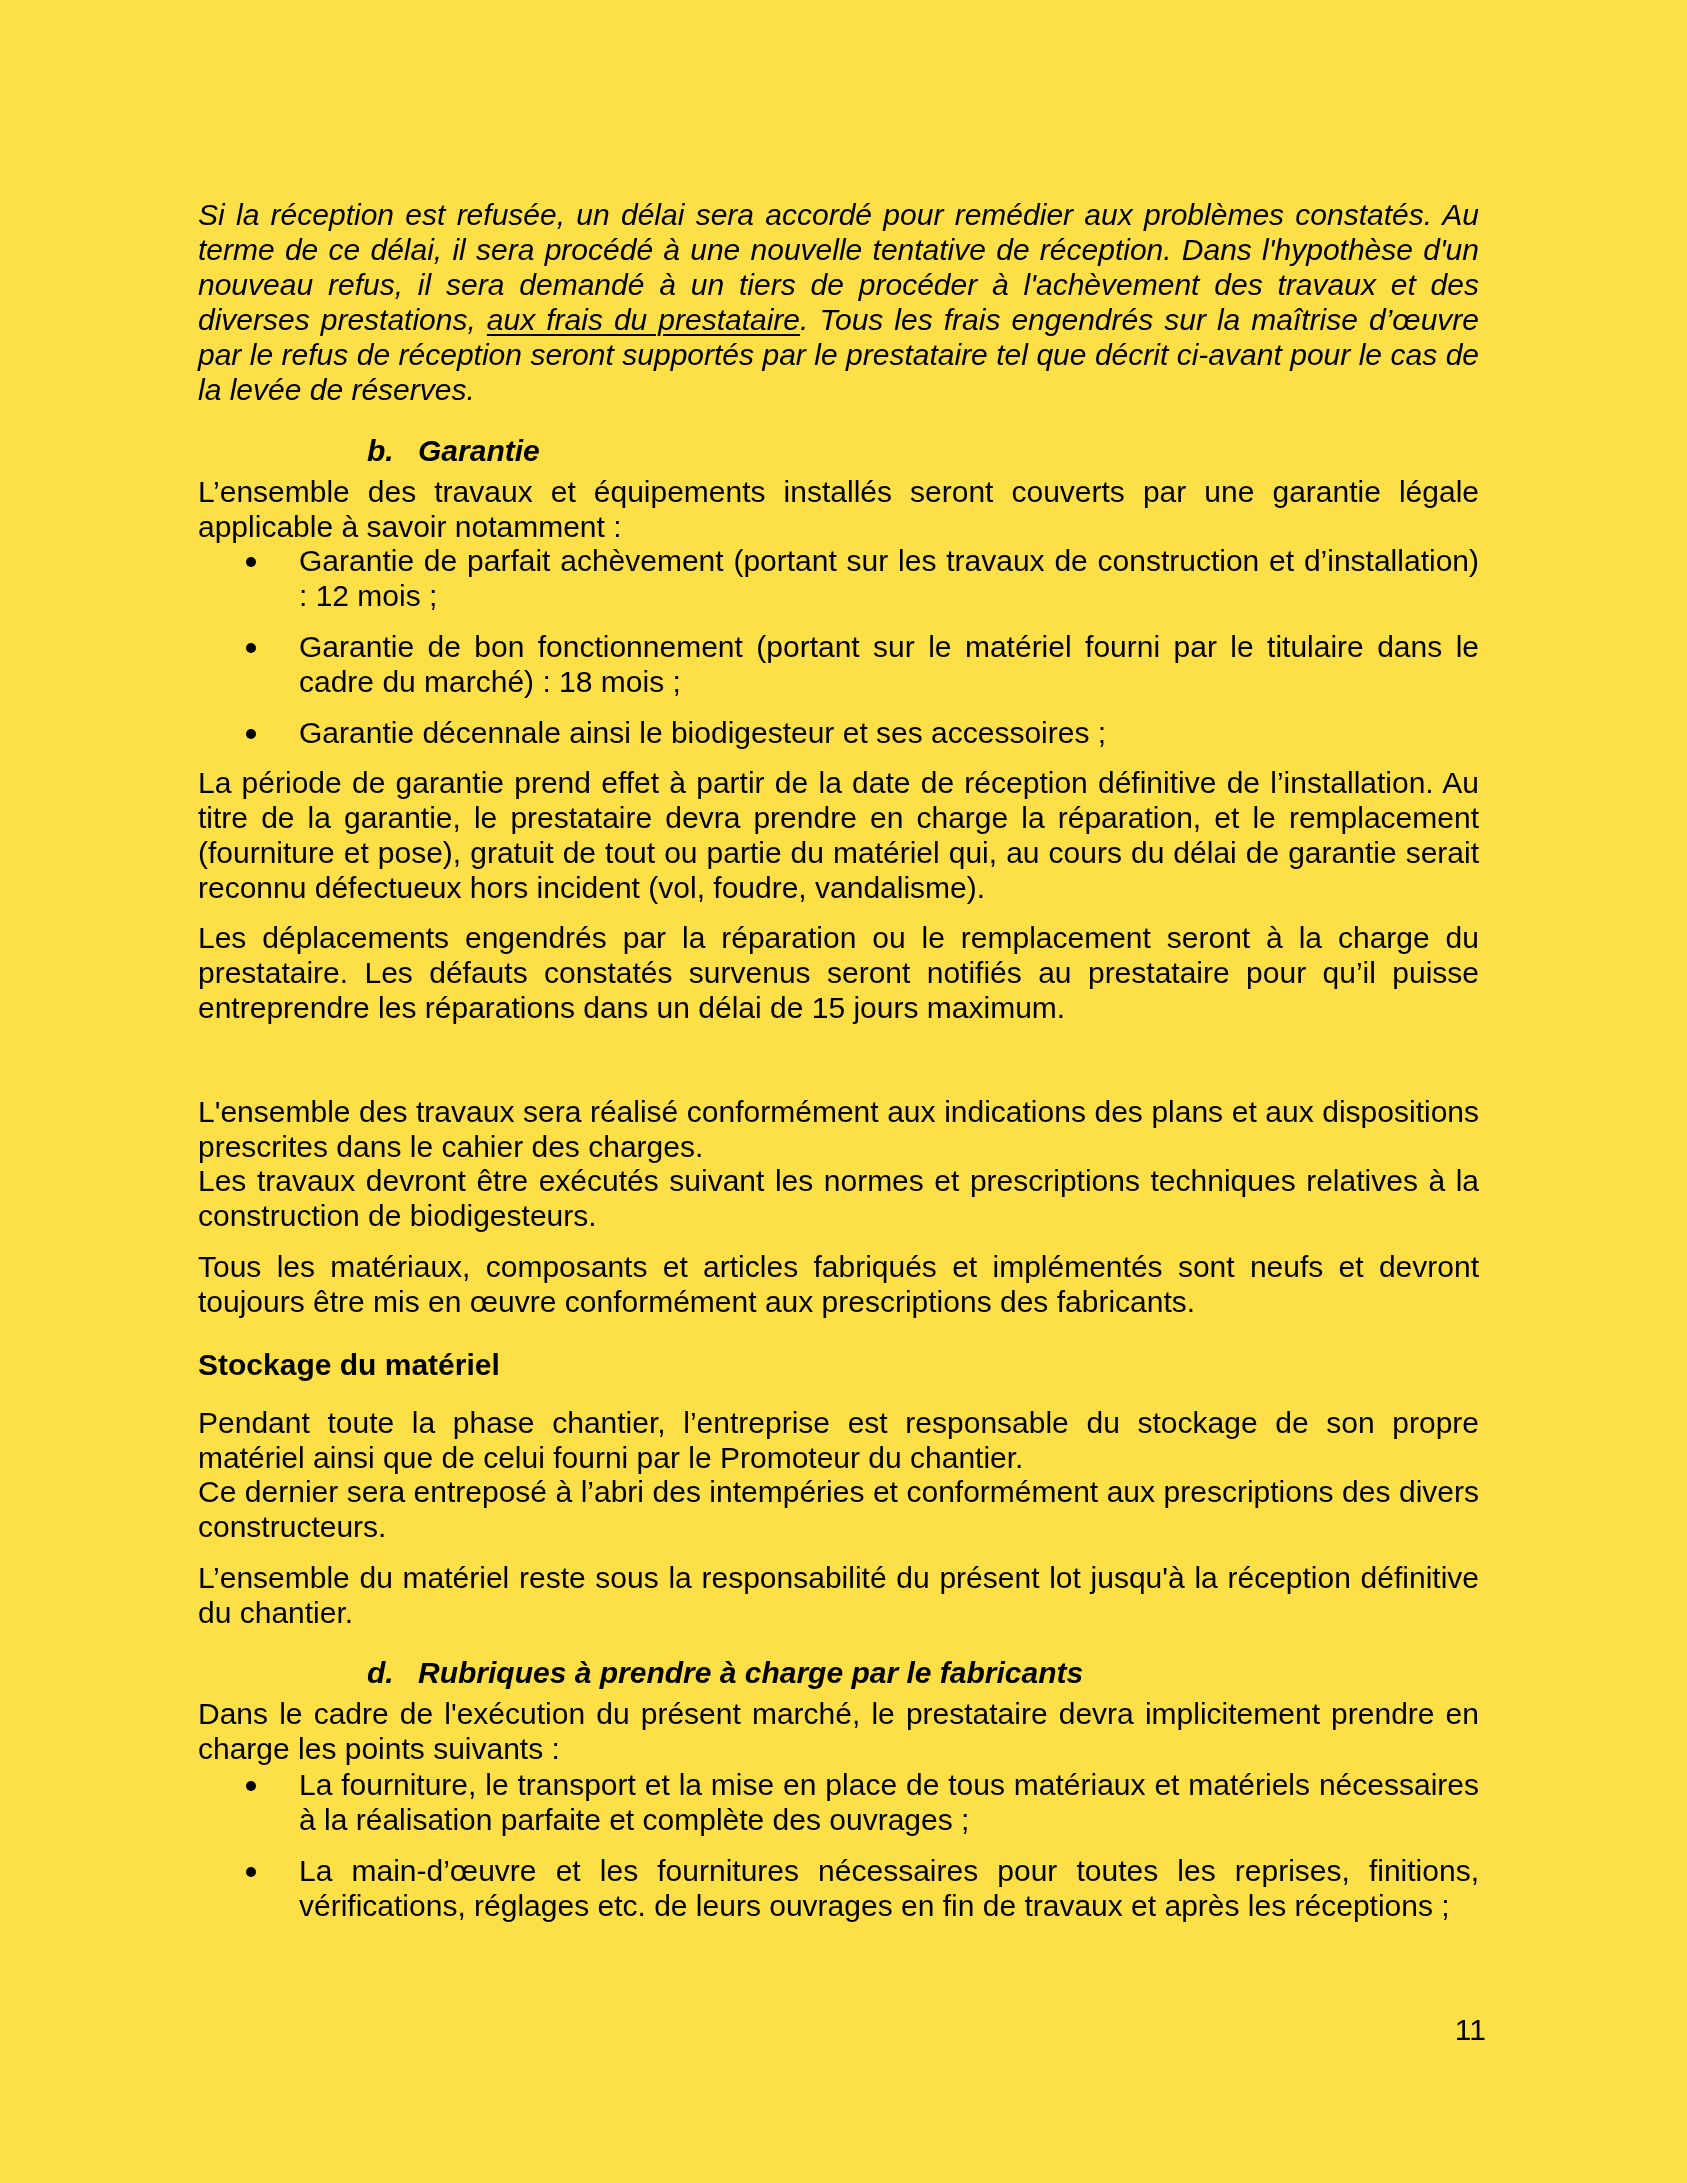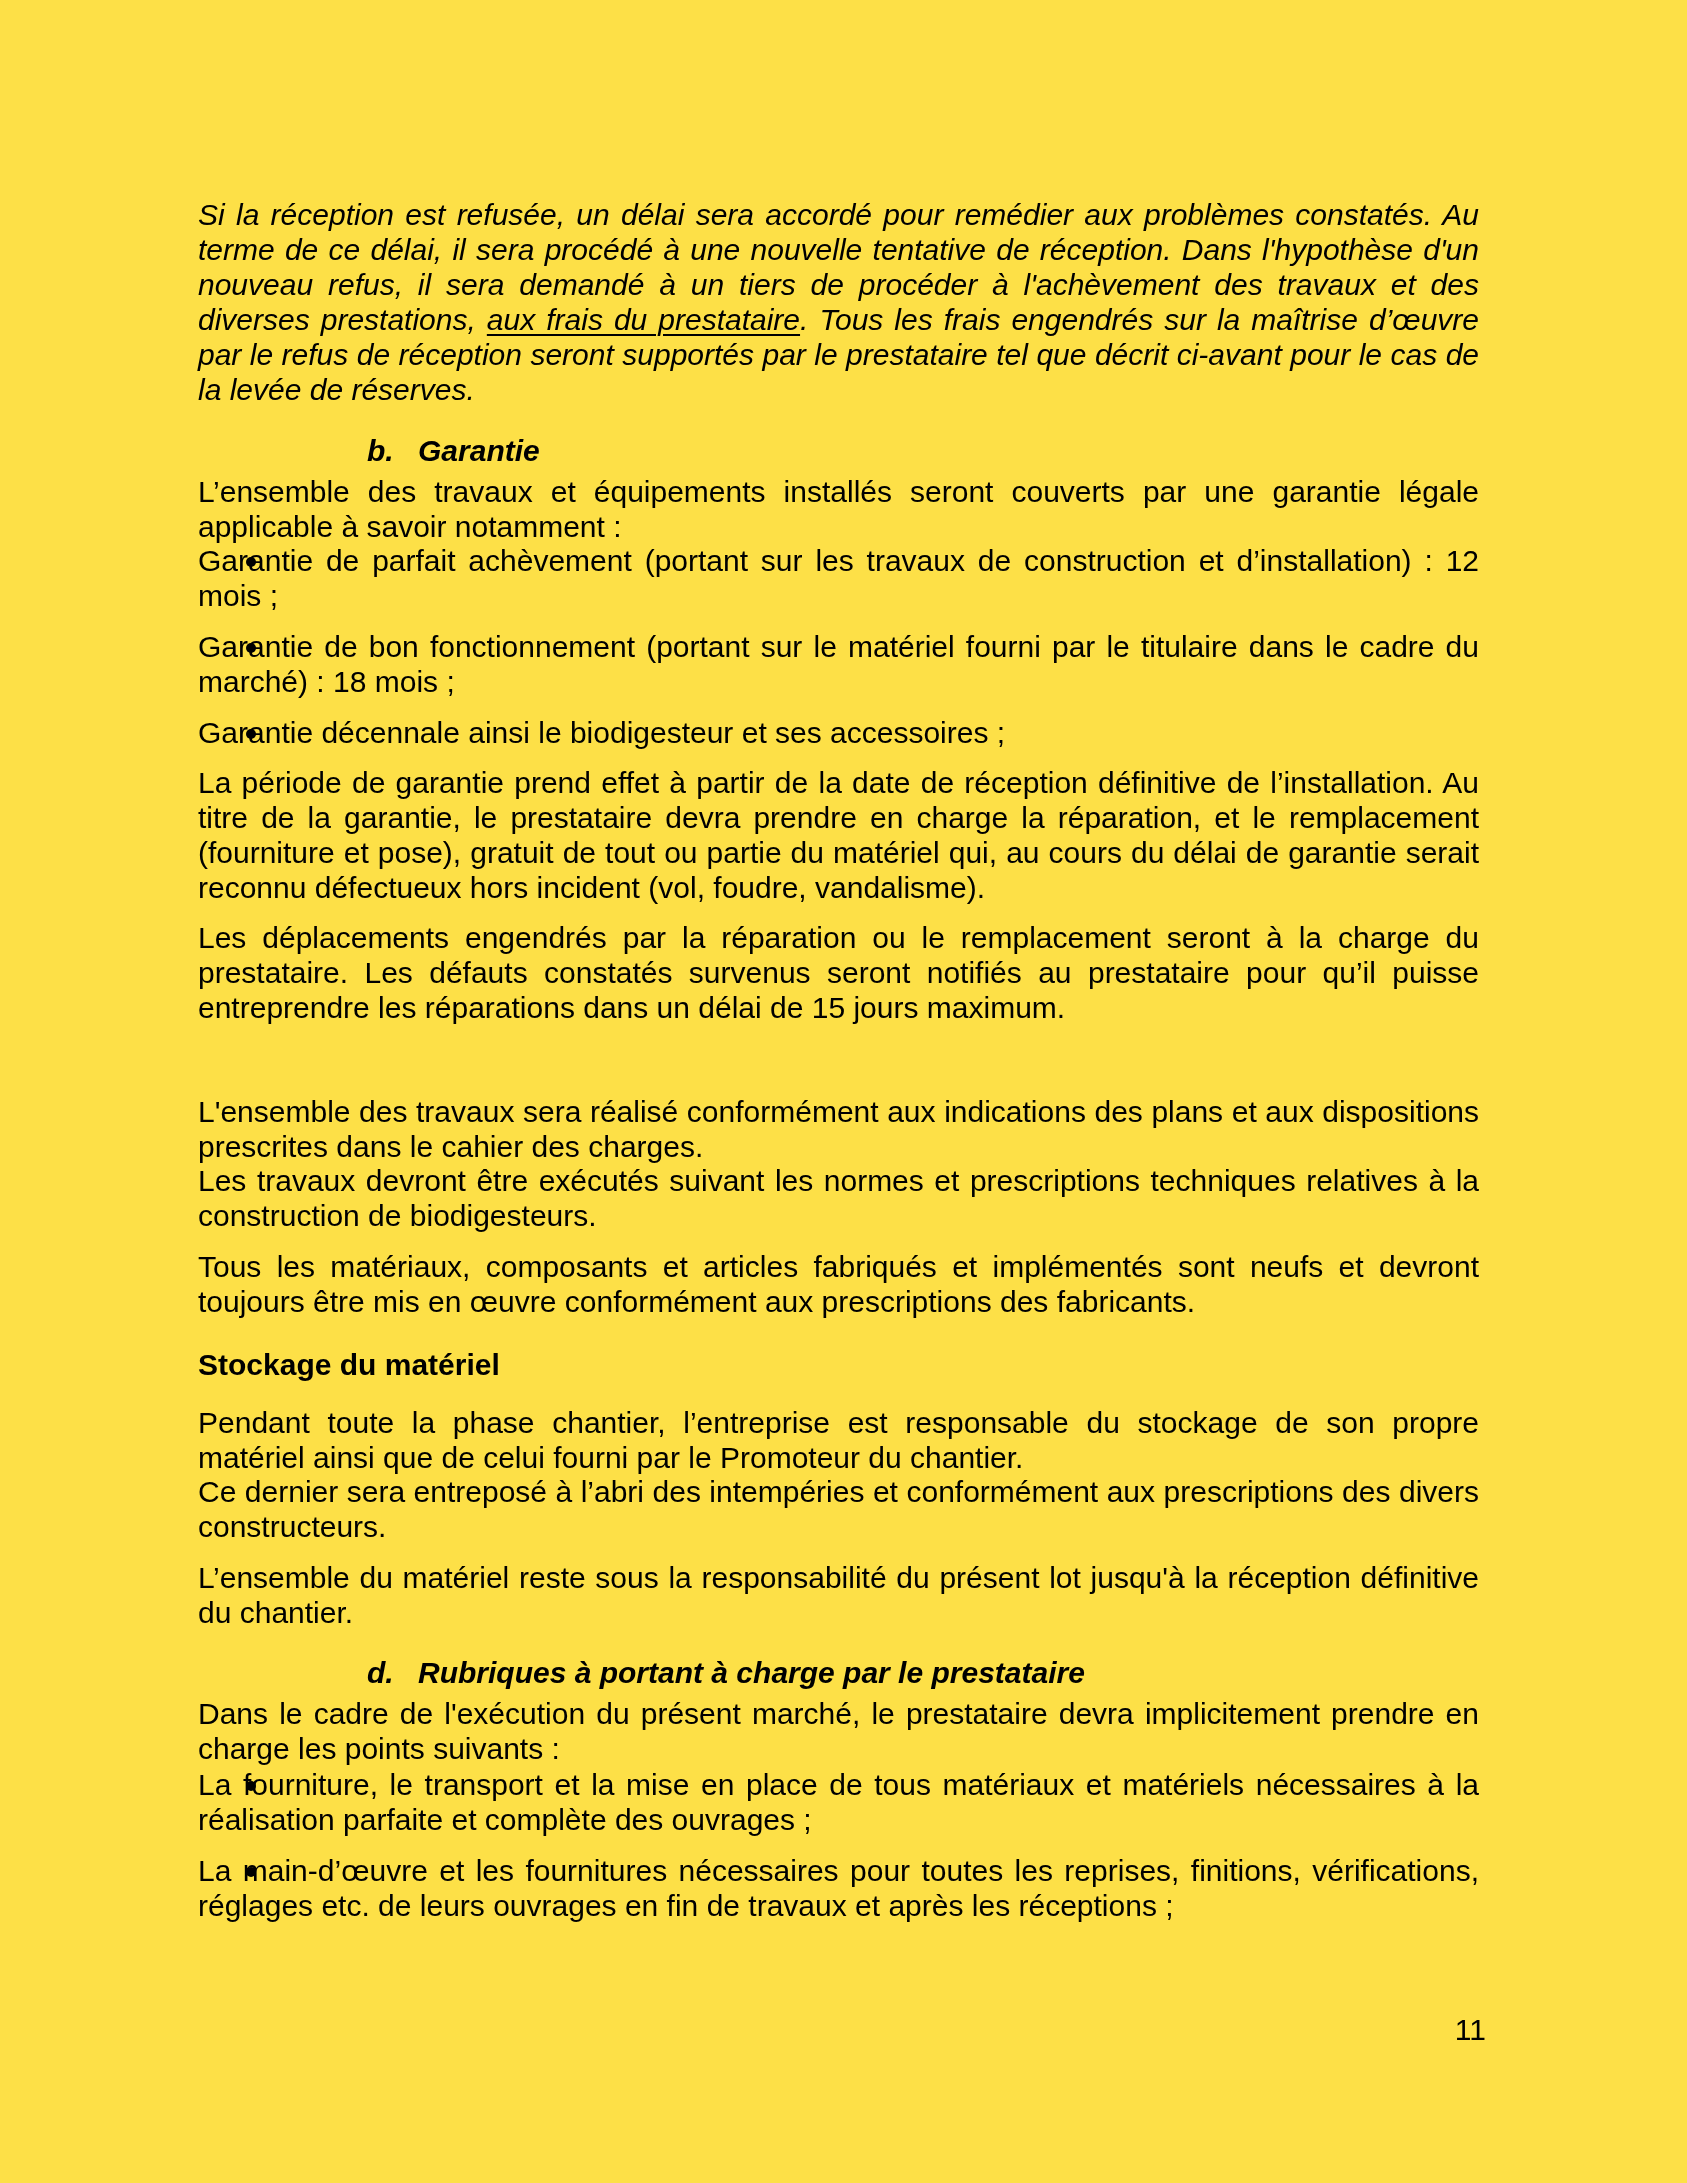--- a/index.html
+++ b/index.html
@@ -29,21 +29,21 @@
   }
   .bullet {
     position: absolute; left: 198px; width: 1281px;
     font-size: 30px; line-height: 35px; margin: 0;
   }
   .bullet .dot {
     position: absolute; left: 48px; top: 14px;
     width: 10px; height: 10px; border-radius: 50%; background: #000;
   }
   .bullet .btext {
-    display: block; text-align: justify;
+    margin-left: 101px; display: block; text-align: justify;
   }
   .pagenum {
     position: absolute; left: 1446px; top: 2012px; width: 40px;
     font-size: 30px; line-height: 35px; text-align: right; margin: 0;
   }
 </style>
 </head>
 <body>
 
 <div class="page">
@@ -81,21 +81,21 @@
   <p class="blk last-left" style="top:1249px;">Tous les matériaux, composants et articles fabriqués et implémentés sont neufs et devront toujours être mis en œuvre conformément aux prescriptions des fabricants.</p>
 
   <h3 class="subheading" style="top:1347px;">Stockage du matériel</h3>
 
   <p class="blk last-left" style="top:1405px;">Pendant toute la phase chantier, l’entreprise est responsable du stockage de son propre matériel ainsi que de celui fourni par le Promoteur du chantier.</p>
 
   <p class="blk last-left" style="top:1474px;">Ce dernier sera entreposé à l’abri des intempéries et conformément aux prescriptions des divers constructeurs.</p>
 
   <p class="blk last-left" style="top:1560px;">L’ensemble du matériel reste sous la responsabilité du présent lot jusqu'à la réception définitive du chantier.</p>
 
-  <h2 class="heading" style="top:1645px;"><span class="letter">d.</span><span>Rubriques à portant à charge par le prestataire</span></h2>
+  <h2 class="heading" style="top:1645px;"><span class="letter">d.</span><span>Rubriques à prendre à charge par le fabricants</span></h2>
 
   <p class="blk last-left" style="top:1696px;">Dans le cadre de l'exécution du présent marché, le prestataire devra implicitement prendre en charge les points suivants :</p>
 
   <div class="bullet" style="top:1767px;">
     <span class="dot"></span>
     <span class="btext" style="text-align-last:left;">La fourniture, le transport et la mise en place de tous matériaux et matériels nécessaires à la réalisation parfaite et complète des ouvrages ;</span>
   </div>
 
   <div class="bullet" style="top:1853px;">
     <span class="dot"></span>

